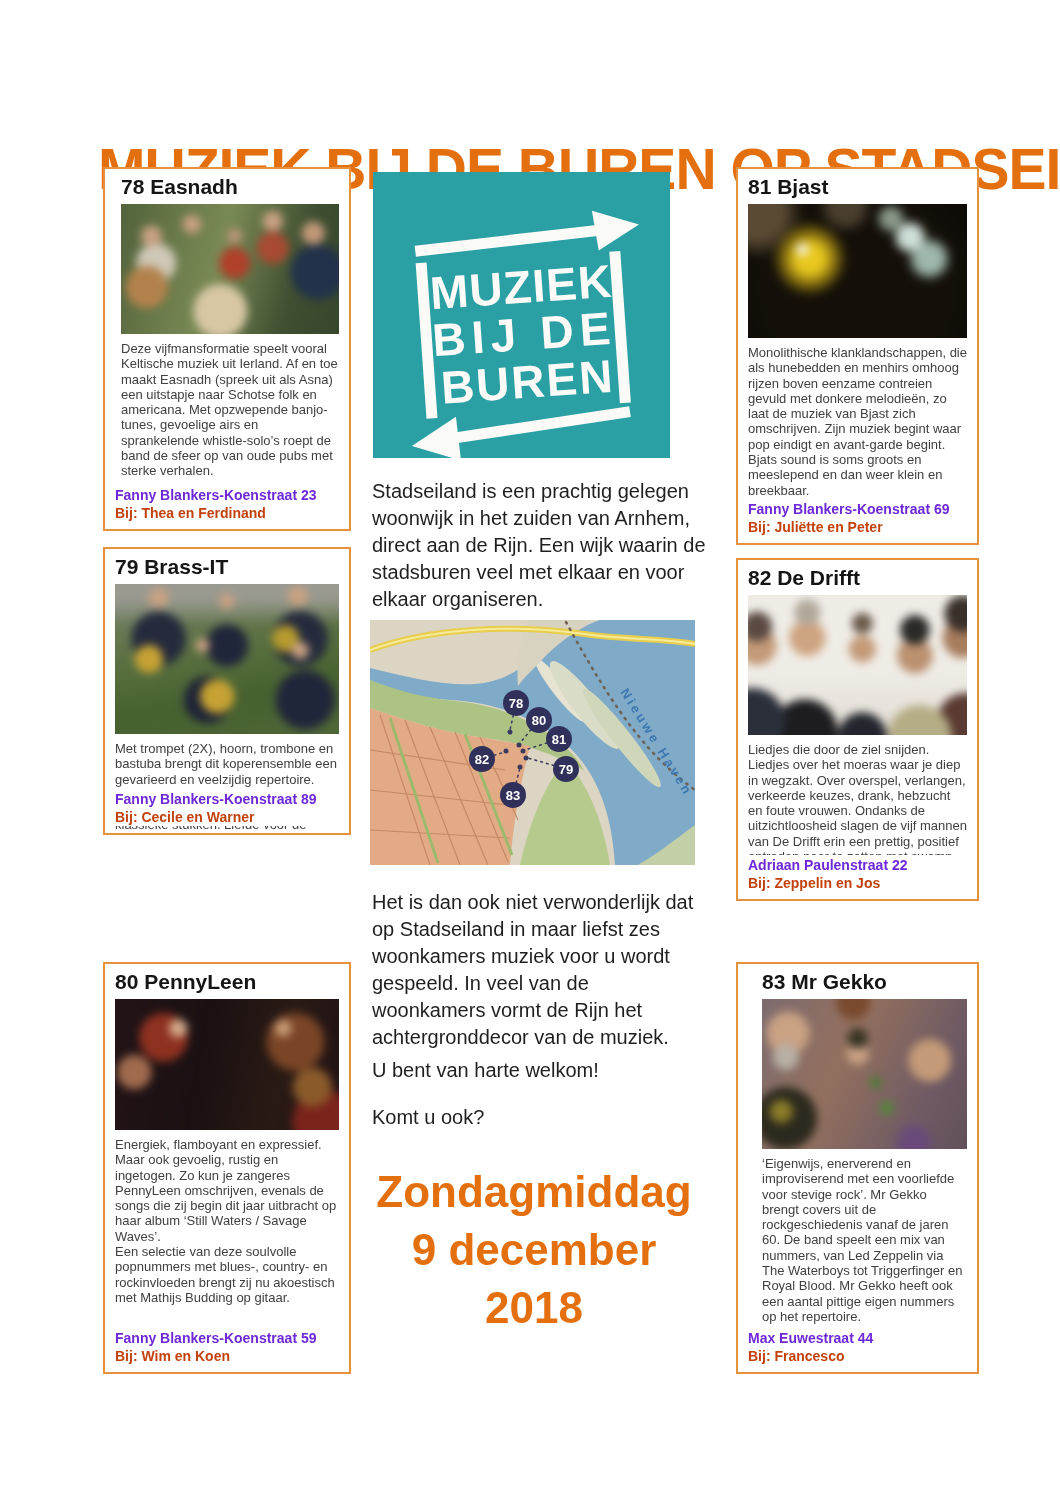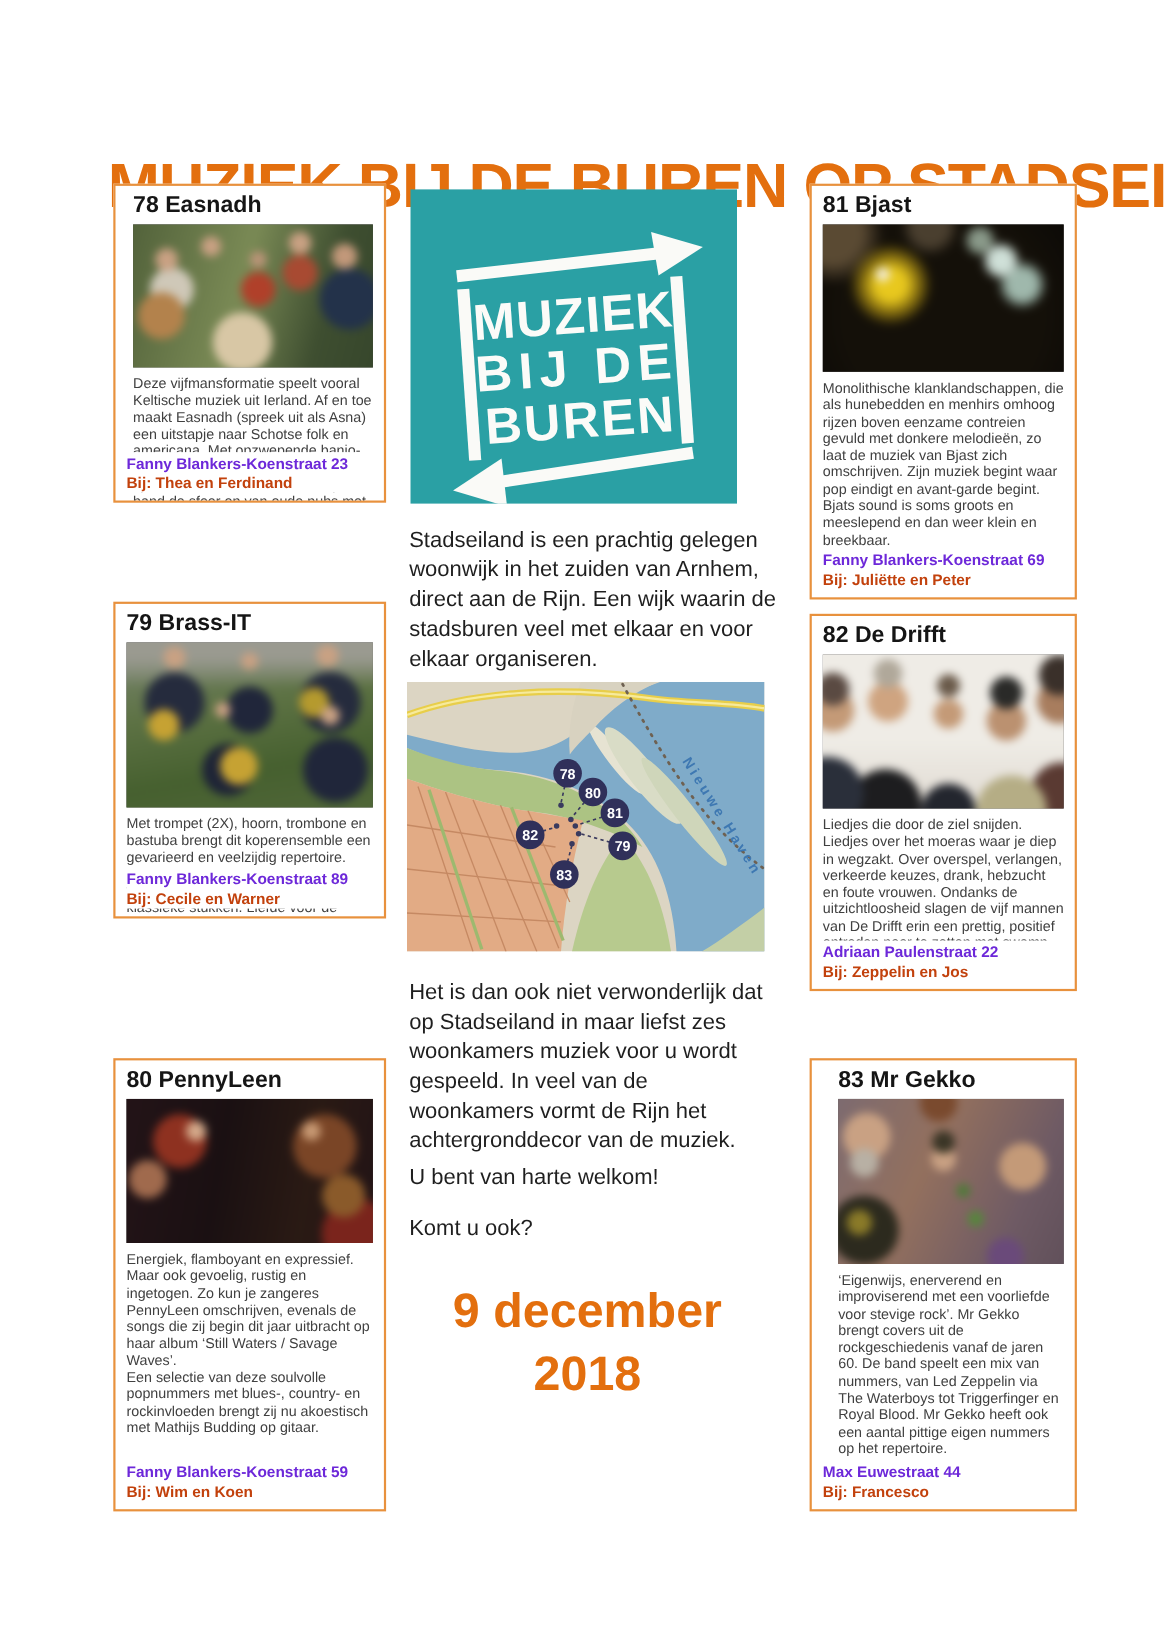--- a/index.html
+++ b/index.html
@@ -11,21 +11,21 @@
     position:absolute;left:98px;top:98px;width:880px;
     font-size:57px;font-weight:bold;letter-spacing:-1px;color:#E36F0E;white-space:nowrap;
   }
   
   .act-box{
     position:absolute;box-sizing:border-box;background:#fff;
     border:2px solid #E8913D;padding:5px 10px 8px 10px;overflow:hidden;
   }
   .col-left{left:103px;width:248px;}
   .col-right{left:736px;width:243px;}
-  #box78{top:167px;height:290px;padding-left:16px;}
+  #box78{top:167px;height:364px;padding-left:16px;}
   #box79{top:547px;height:288px;}
   #box80{top:962px;height:412px;}
   #box81{top:167px;height:378px;}
   #box82{top:558px;height:343px;}
   #box83{top:962px;height:412px;padding-left:24px;}
   .act-heading{margin:1px 0 5px 0;font-size:21px;font-weight:bold;color:#151515;}
   .act-photo{position:relative;width:100%;overflow:hidden;background:#444;}
   .photo-inner{position:absolute;inset:-10px;filter:blur(4px);}
   #box78 .act-photo{height:130px;}
   #box79 .act-photo{height:150px;}
@@ -307,15 +307,16 @@
       <text x="143" y="180" text-anchor="middle" font-size="13" font-weight="bold" fill="#fff">83</text>
     </g>
   </svg>
 </div>
 
 <p id="body2" class="mid-par">Het is dan ook niet verwonderlijk dat op Stadseiland in maar liefst zes woonkamers muziek voor u wordt gespeeld. In veel van de woonkamers vormt de Rijn het achtergronddecor van de muziek.</p>
 <p id="welcome" class="mid-par">U bent van harte welkom!</p>
 <p id="question" class="mid-par">Komt u ook?</p>
 
 <div class="event-date">
+  <div>Zondagmiddag</div>
   <div>9 december</div>
   <div>2018</div>
 </div>
 
 </body></html>

